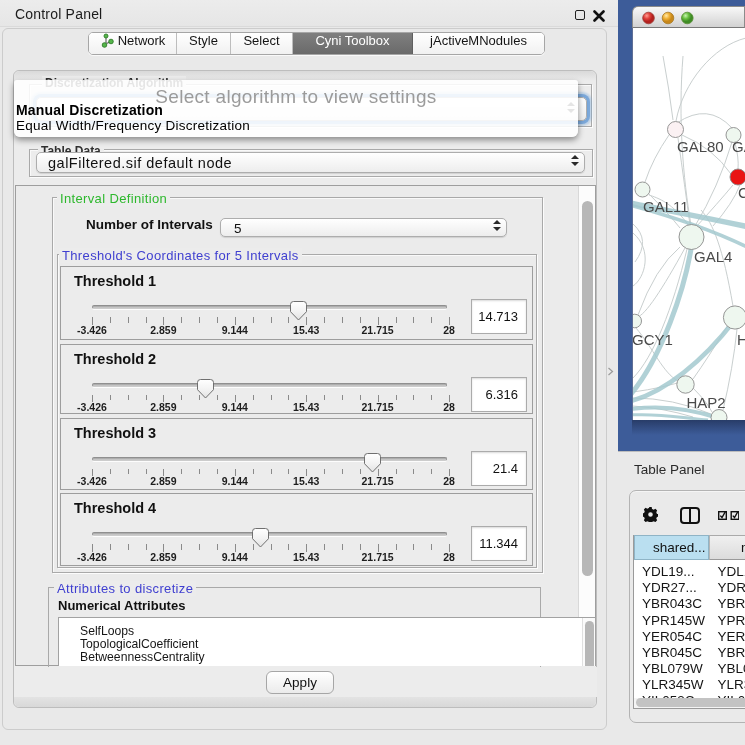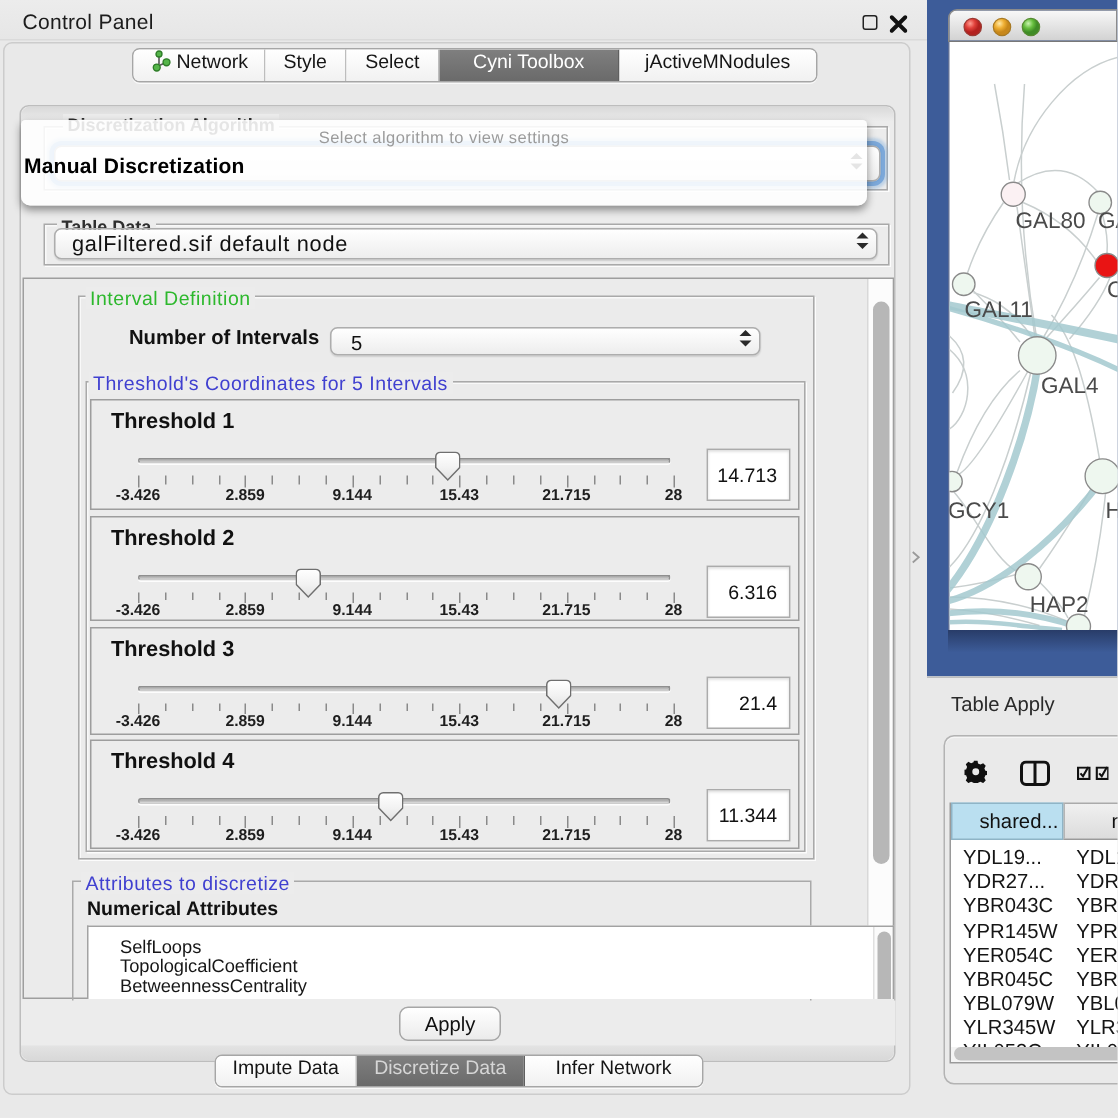--- a/index.html
+++ b/index.html
@@ -49,21 +49,21 @@
 #attrlist .item{font-size:12.2px;color:#161616;padding-left:21px;height:13.2px;line-height:13.4px;}
 #alsb{position:absolute;right:0;top:0;width:13px;height:100%;background:#fbfbfb;border-left:1px solid #e0e0e0;}
 #alsb .thumb{position:absolute;left:1.5px;top:3px;width:9px;height:200px;background:#b7b7b7;border-radius:5px;}
 
 .pushbtn{position:absolute;background:linear-gradient(#ffffff,#ebebeb);border:1px solid #a6a6a6;border-radius:6px;font-size:13px;color:#111;display:flex;align-items:center;justify-content:center;}
 #botseg .sel{color:#d6d6d6 !important;}
 
 #chev{left:607px;top:367px;width:7px;height:9px;}
 
 #popup{left:14px;top:80px;width:564px;height:57px;background:rgba(255,255,255,0.88);border-radius:3px 3px 6px 6px;box-shadow:0 3px 6px rgba(0,0,0,.42);}
-#popup .r1{position:absolute;left:0;top:6px;width:100%;text-align:center;font-size:11px;letter-spacing:0.3px;color:#9b9b9b;}
+#popup .r1{position:absolute;left:0;top:6px;width:100%;text-align:center;font-size:19px;letter-spacing:0.3px;color:#9b9b9b;}
 #popup .r2{position:absolute;left:2px;top:22px;font-size:14px;letter-spacing:0.15px;font-weight:bold;color:#000;}
 #popup .r3{position:absolute;left:2px;top:37.5px;font-size:13.5px;letter-spacing:0.25px;color:#000;}
 
 #bluezone{left:618px;top:0;width:127px;height:451px;background:#3d5c99;}
 #netwin-title{position:absolute;left:14px;top:6px;width:113px;height:22px;background:linear-gradient(#f8f8f8,#d2d2d2);border:1px solid #8b8b8b;border-bottom-color:#787878;border-radius:6px 0 0 0;}
 #netcanvas{position:absolute;left:14px;top:28px;width:113px;height:392px;background:#fff;border-left:1px solid #5f6f96;}
 #netshadow{position:absolute;left:14px;top:420px;width:113px;height:15px;background:linear-gradient(rgba(23,34,64,.55),rgba(62,95,157,0));}
 #tablepanel{left:618px;top:451px;width:127px;height:294px;background:#e9e9e9;border-top:1px solid #bdbdbd;}
 #tpwin{position:absolute;left:11px;top:38px;width:130px;height:233px;background:#eaeaea;border:1px solid #b3b3b3;border-radius:7px 0 0 7px;box-shadow:inset 0 1px 0 #f5f5f5;}
 .hrow{font-size:13.5px;color:#151515;}
@@ -329,33 +329,29 @@
     <div class="item">BetweennessCentrality</div>
     <div id="alsb">
         <div class="thumb"></div>
       </div>
   </div>
 
   <div class="abs" style="left:14px;top:667px;width:583px;height:30px;background:#ececec;"></div>
 
   <div class="pushbtn" style="left:266px;top:671px;width:68px;height:23px;font-size:13.5px;">Apply</div>
 
-  <div class="seg" style="left:143px;top:703px;height:22px;" id="botseg">
-    <div style="width:94px;">Impute Data</div>
-    <div class="sel" style="width:112px;">Discretize Data</div>
-    <div style="width:118px;">Infer Network</div>
-  </div>
 
   <svg class="abs" id="chev" viewBox="0 0 7 9">
       <path d="M1.5 1 L5.5 4.5 L1.5 8" stroke="#9a9a9a" stroke-width="1.2" fill="none"></path>
     </svg>
 
   <div class="abs" id="popup">
     <div class="r1">Select algorithm to view settings</div>
     <div class="r2">Manual Discretization</div>
+    <div class="r3">Equal Width/Frequency Discretization</div>
   </div>
 
   <div class="abs" id="bluezone">
     <div id="netwin-title">
       <svg width="113" height="22" viewBox="0 0 113 22">
         <defs>
           <radialGradient id="rg" cx="35%" cy="30%">
               <stop offset="0%" stop-color="#ff9d92"></stop>
               <stop offset="55%" stop-color="#e0403a"></stop>
               <stop offset="100%" stop-color="#b3211f"></stop>
@@ -426,21 +422,21 @@
           <text x="61" y="234" font-size="15" fill="#4a4a4a" font-family="Liberation Sans">GAL4</text>
           <text x="-1" y="317" font-size="15" fill="#4a4a4a" font-family="Liberation Sans">GCY1</text>
           <text x="104" y="317" font-size="15" fill="#4a4a4a" font-family="Liberation Sans">H</text>
           <text x="53.5" y="380" font-size="15" fill="#4a4a4a" font-family="Liberation Sans">HAP2</text>
         </svg>
     </div>
     <div id="netshadow"></div>
   </div>
 
   <div class="abs" id="tablepanel">
-    <div class="abs" style="left:16px;top:10px;font-size:13.5px;color:#2a2a2a;">Table Apply</div>
+    <div class="abs" style="left:16px;top:10px;font-size:13.5px;color:#2a2a2a;">Table Panel</div>
     <div id="tpwin"></div>
 
     <svg class="abs" style="left:25px;top:55px;" width="15" height="15" viewBox="0 0 15 15">
         <path fill="#111" d="M7.5 0 L8.7 2.2 a5.4 5.4 0 0 1 1.9 .8 L13 2.2 L12.8 5 a5.4 5.4 0 0 1 .8 1.9 L15.8 7.5 -2 7.5z" transform="scale(0)"></path>
         <path fill="#111" d="M6.3 0h2.4l.3 2a5.6 5.6 0 0 1 1.6.66l1.85-.9 1.7 1.7-.9 1.84a5.6 5.6 0 0 1 .66 1.6l2 .3v2.4l-2 .3a5.6 5.6 0 0 1-.66 1.6l.9 1.85-1.7 1.7-1.84-.9a5.6 5.6 0 0 1-1.6.66l-.3 2H6.3l-.3-2a5.6 5.6 0 0 1-1.6-.66l-1.85.9-1.7-1.7.9-1.84a5.6 5.6 0 0 1-.66-1.6l-2-.3V6.3l2-.3a5.6 5.6 0 0 1 .66-1.6l-.9-1.85 1.7-1.7 1.84.9a5.6 5.6 0 0 1 1.6-.66zM7.5 5.2a2.3 2.3 0 1 0 0 4.6 2.3 2.3 0 0 0 0-4.6z"></path>
       </svg>
     <svg class="abs" style="left:62px;top:55px;" width="20" height="17" viewBox="0 0 20 17">
         <rect x="1" y="1" width="18" height="15" rx="3" fill="none" stroke="#111" stroke-width="2"></rect>
         <line x1="10" y1="1" x2="10" y2="16" stroke="#111" stroke-width="2"></line>
       </svg>

